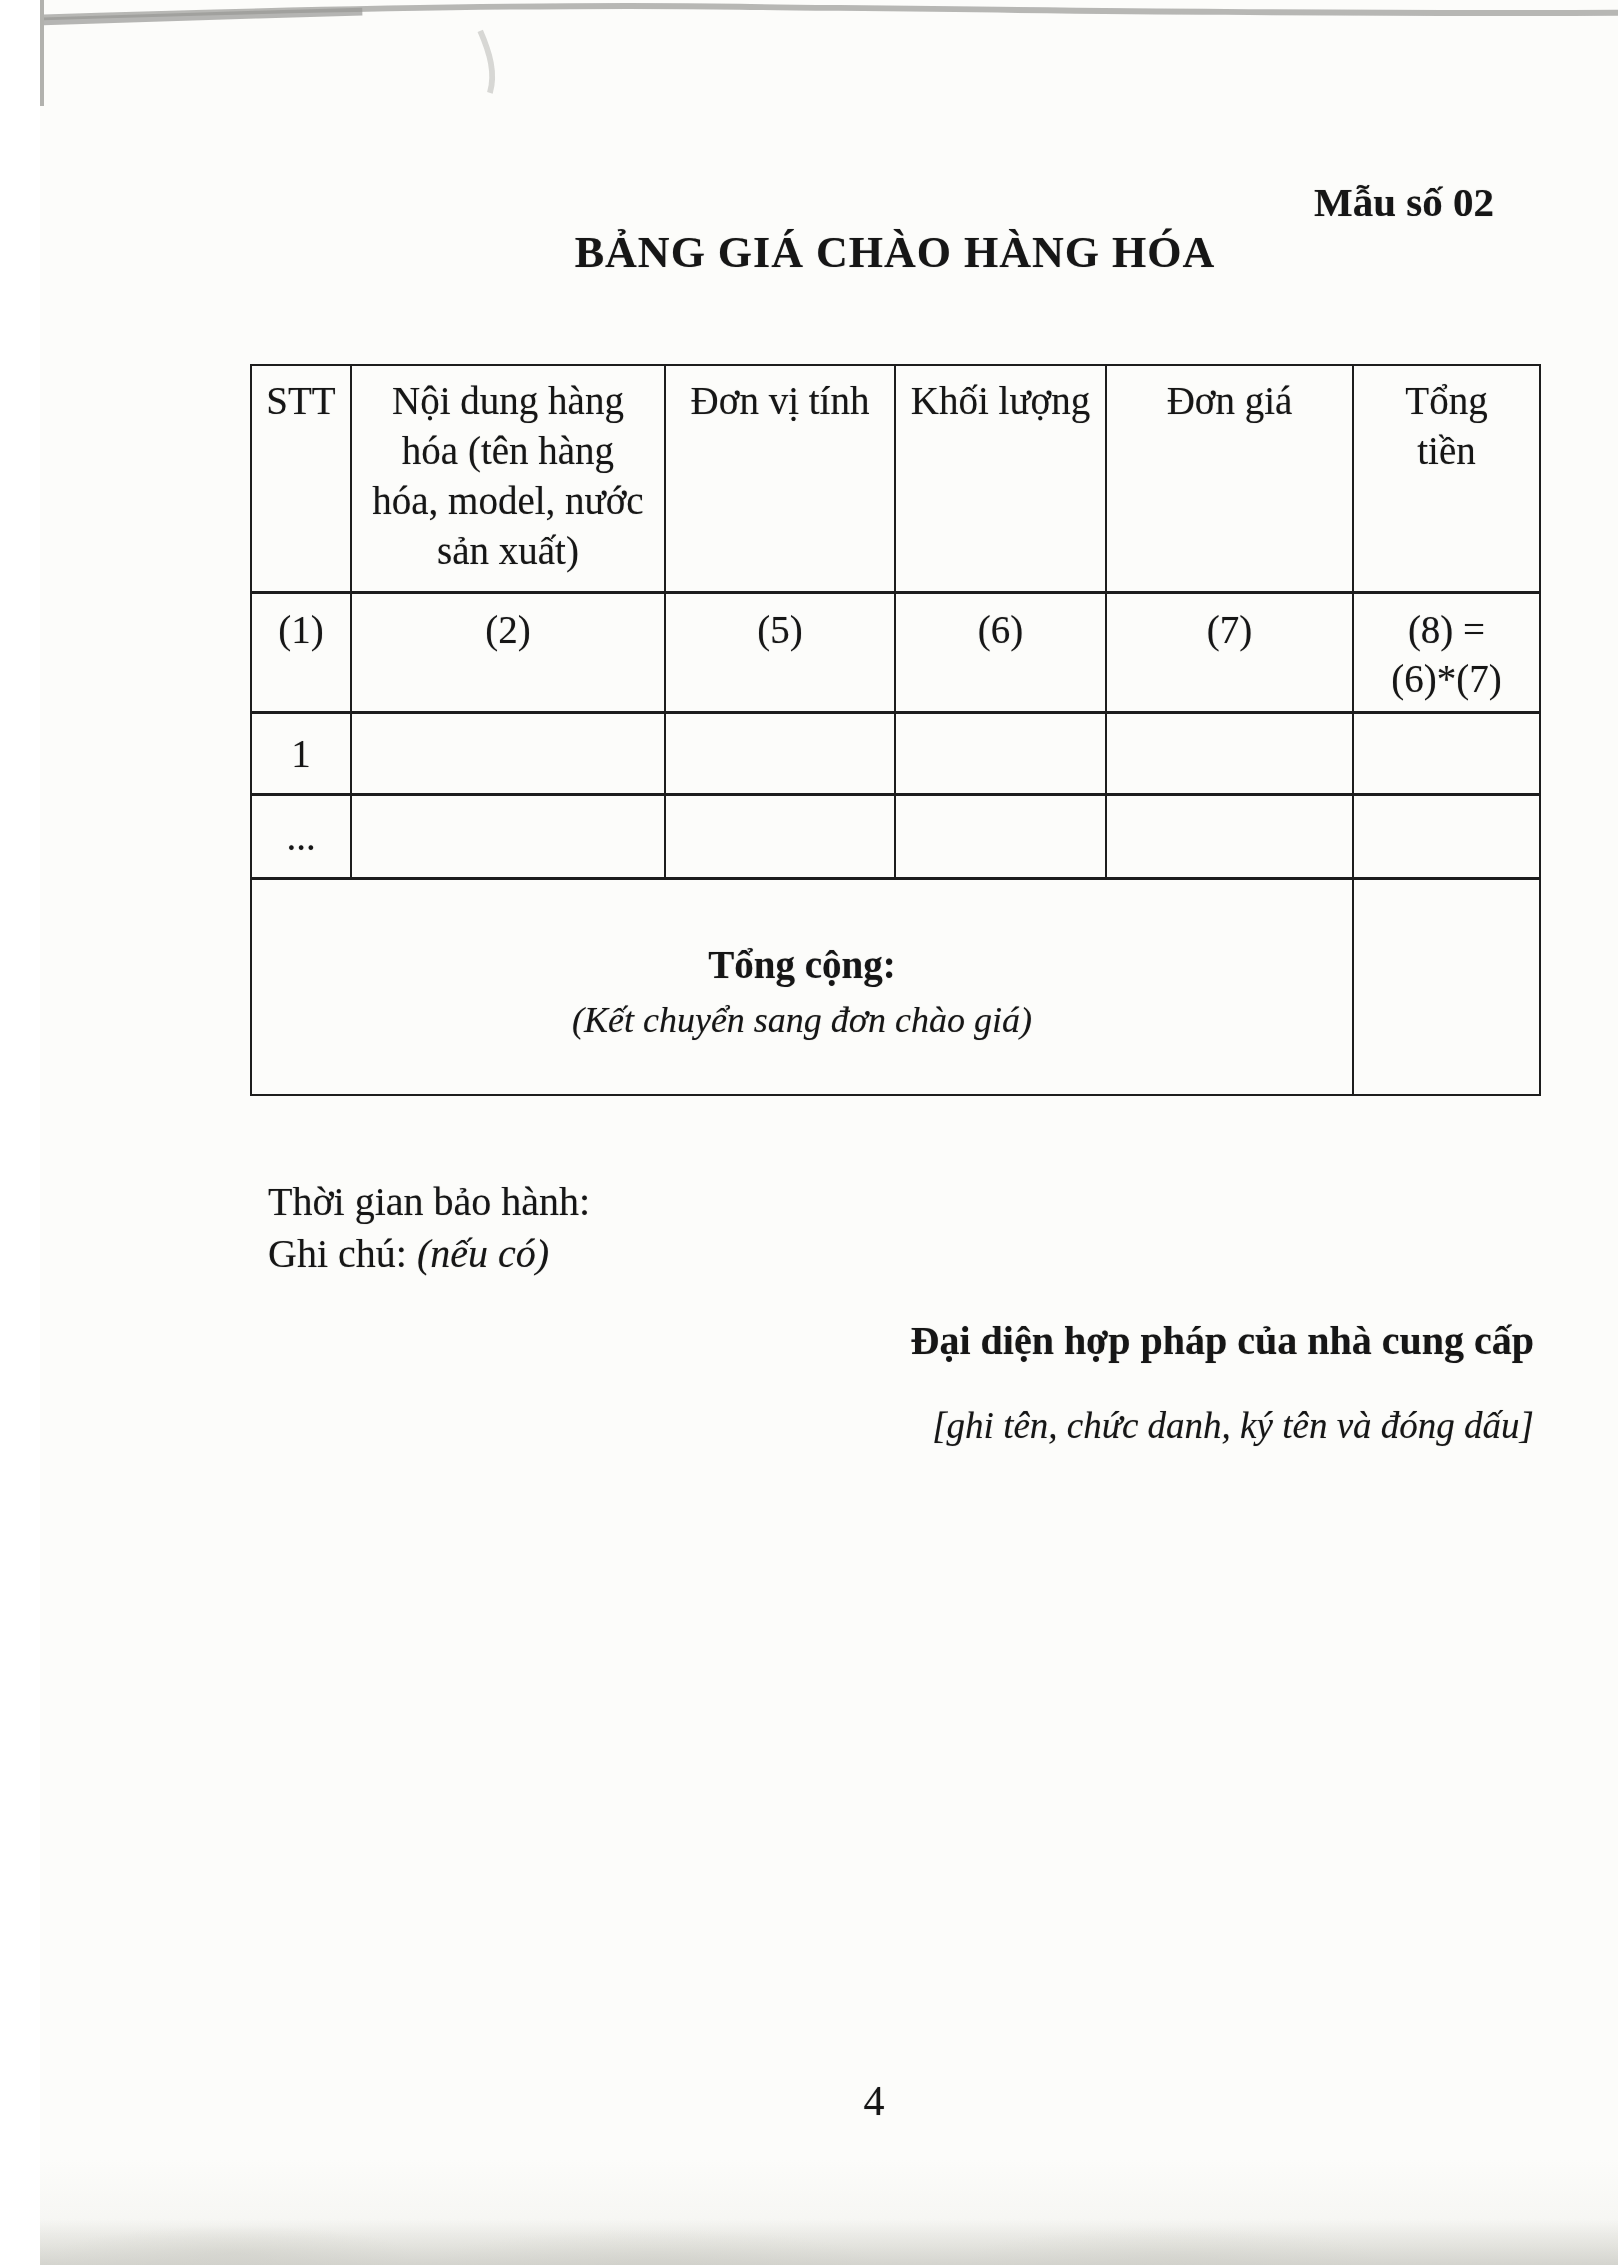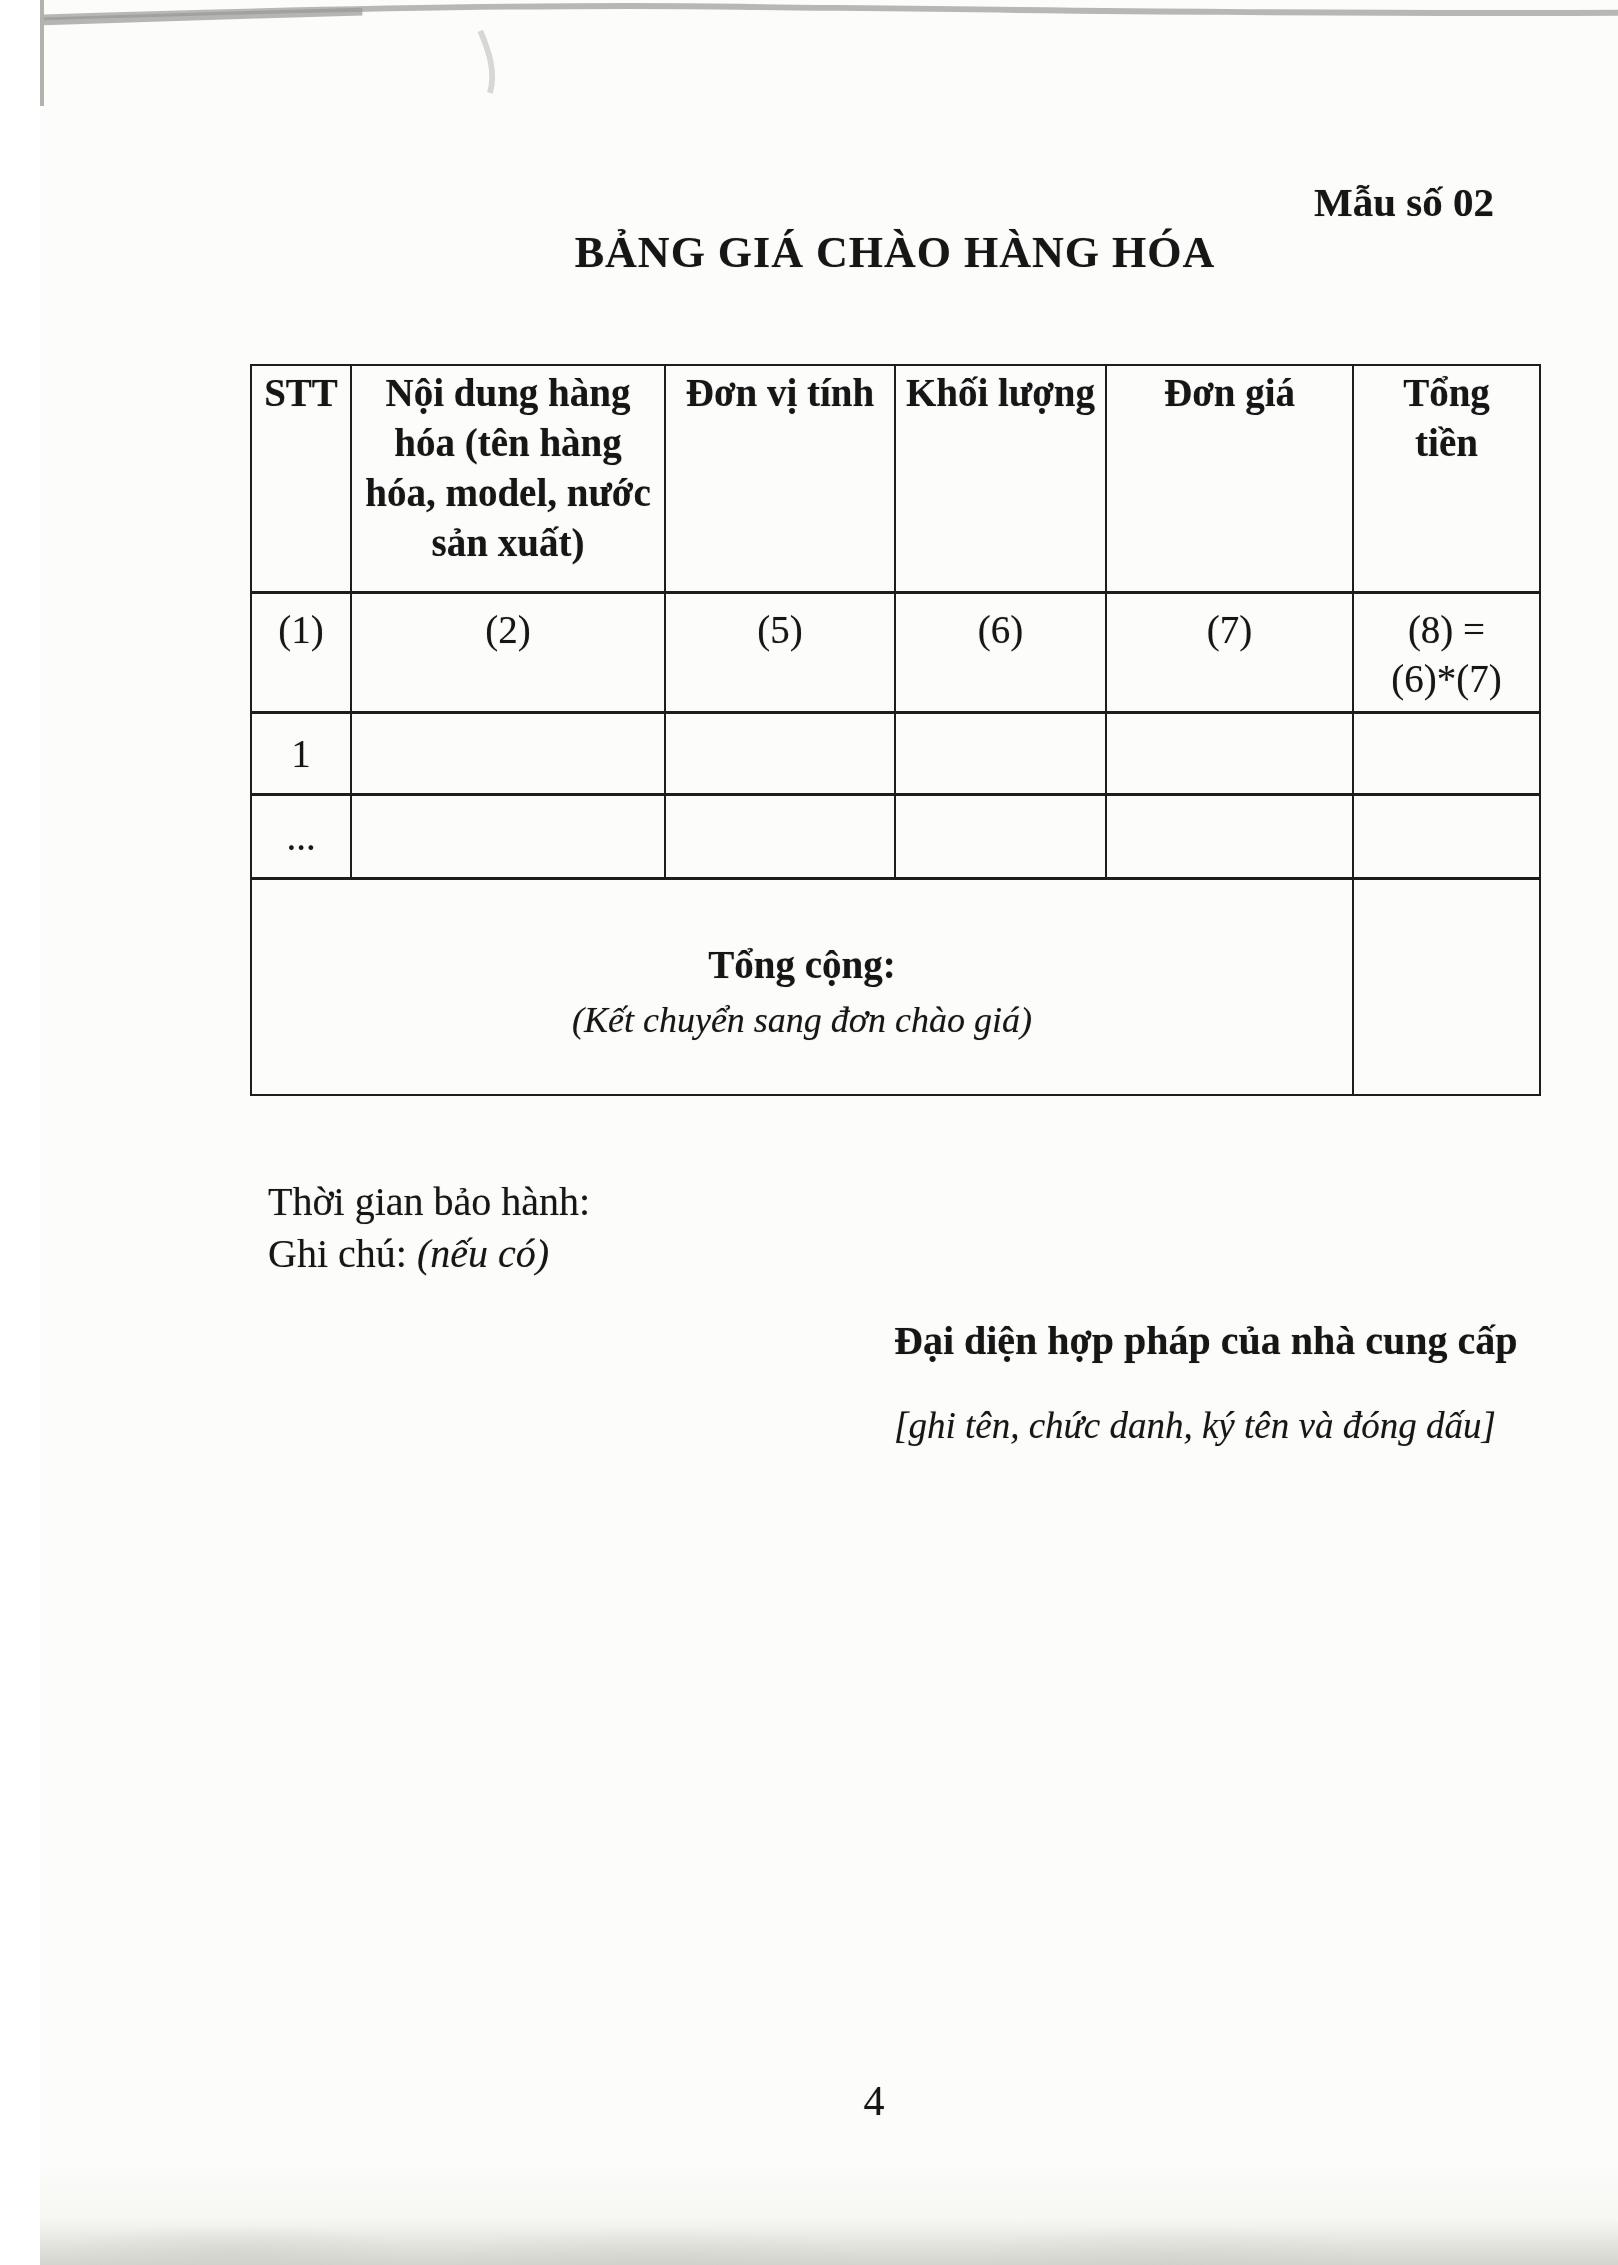--- a/index.html
+++ b/index.html
@@ -52,44 +52,44 @@
   .price-table th, .price-table td {
     border: 2.9px solid #1d1d1d;
     padding: 0 9.7px;
     text-align: center;
     font-size: 39px;
     white-space: pre-line;
     overflow: hidden;
   }
   .price-table tr.r-lines th, .price-table tr.r-lines td { border-top-width: 3.9px; }
   .price-table th {
-    font-weight: bold;
+    font-weight: normal;
     vertical-align: top;
-    padding-top: 2px;
+    padding-top: 10px;
     line-height: 50px;
   }
   tr.row-header { height: 227px; }
   tr.row-index  { height: 120px; }
   tr.row-index td { vertical-align: top; padding-top: 11.6px; line-height: 49px; }
   tr.row-item1  { height: 82px; }
   tr.row-dots   { height: 84px; }
   tr.row-sum    { height: 84px; }
   tr.row-sum td.sum-label { font-weight: bold; vertical-align: middle; }
   tr.row-total  { height: 134px; }
   tr.row-total td.sum-label { font-weight: bold; vertical-align: top; padding-top: 7.8px; line-height: 52px; }
   .total-note { display: block; font-weight: normal; font-style: italic; font-size: 36px; margin-top: 7.8px; line-height: 43px; }
 
   .after-table { position: absolute; left: 210px; font-size: 40px; line-height: 47px; padding-left: 18px; }
   .warranty { top: 1178px; }
   .notes { top: 1230px; }
   .notes .hint { font-style: italic; }
 
   .signature-block {
     position: absolute; left: 854px; top: 1317px; width: 640px;
-    text-align: left;
+    text-align: right;
   }
   .signature-title { font-size: 40px; font-weight: bold; line-height: 47px; }
   .signature-instruction { font-size: 37px; font-style: italic; margin-top: 39px; line-height: 45px; }
 
   .page-number {
     position: absolute; left: 776px; top: 2077px; width: 116px;
     text-align: center; font-size: 42px;
   }
 </style>
 </head>

